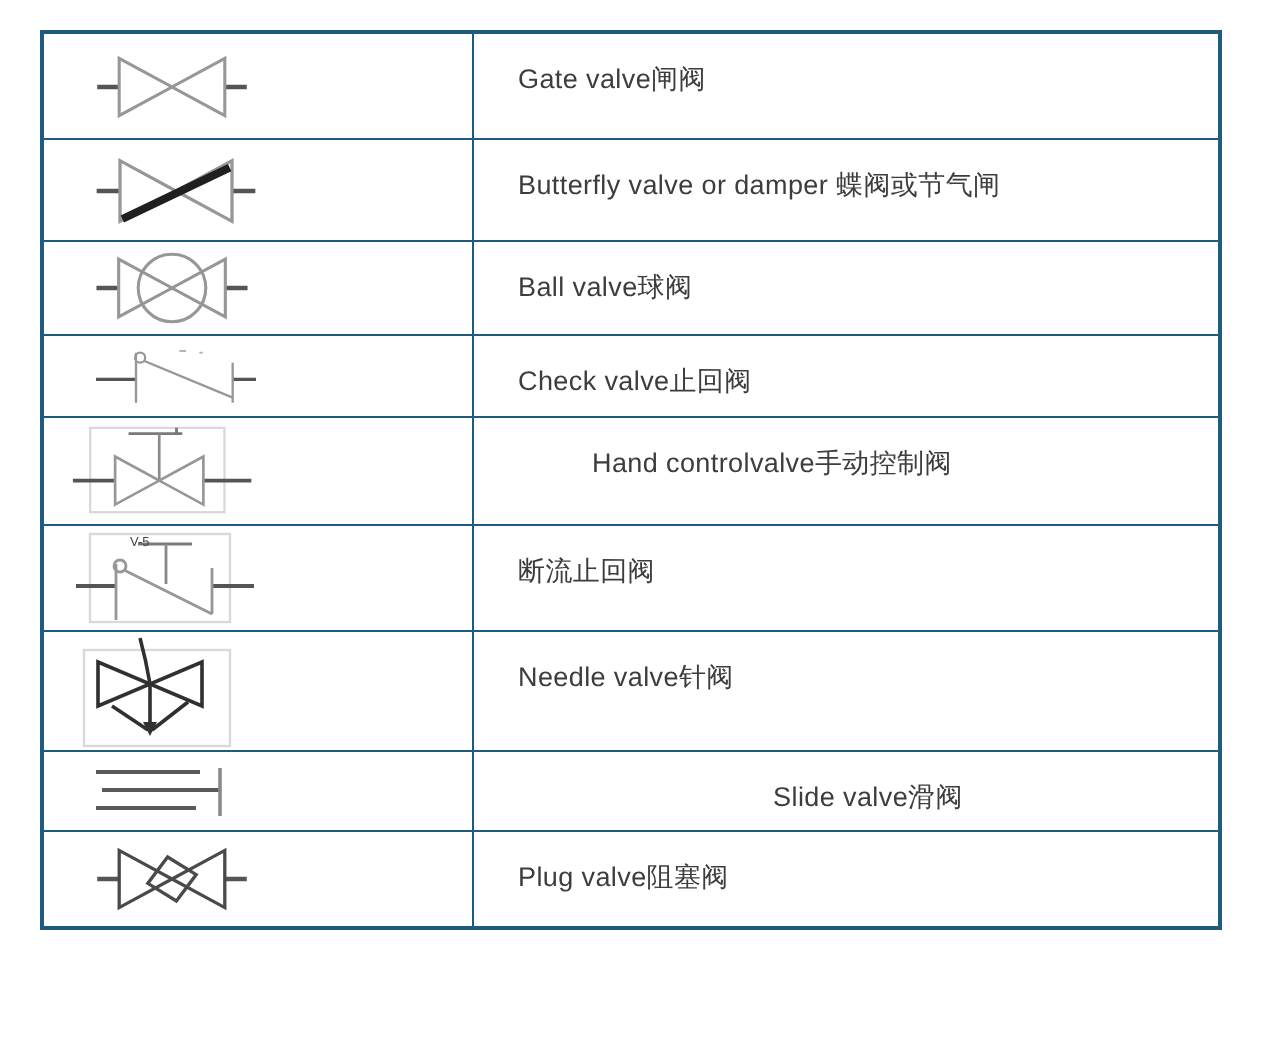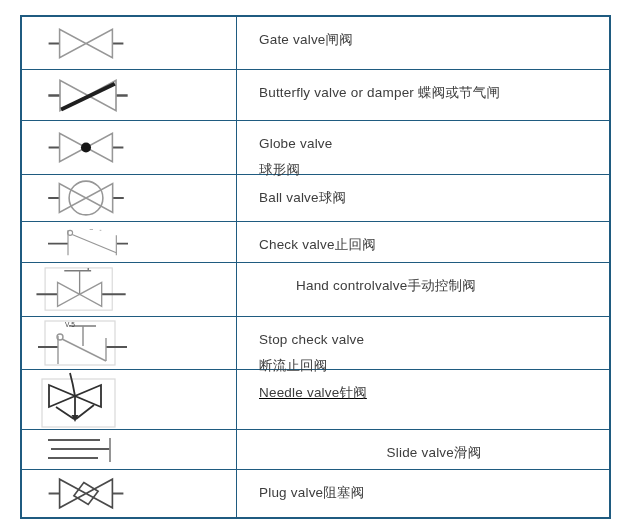--- a/index.html
+++ b/index.html
@@ -55,33 +55,20 @@
           <path class="sym-stub" d="M2 15 H12 M60 15 H70"></path>
           <path class="sym-stroke" d="M12 2 L12 28 L36 15 Z M60 2 L60 28 L36 15 Z"></path>
           <path d="M13 27 L59 5" stroke="#1f1f1f" stroke-width="3.4" fill="none"></path>
         </svg>
       </div>
       <div class="label-cell">
         <span class="label-line">Butterfly valve or damper 蝶阀或节气闸</span>
       </div>
     </div>
 
-    <div class="vrow" style="height:54px;">
-      <div class="symbol-cell">
-        <svg width="80" height="33" viewBox="0 0 72 30">
-          <path class="sym-stub" d="M2 15 H12 M60 15 H70"></path>
-          <path class="sym-stroke" d="M12 2 L12 28 L36 15 Z M60 2 L60 28 L36 15 Z"></path>
-          <circle cx="36" cy="15" r="4.6" fill="#161616"></circle>
-        </svg>
-      </div>
-      <div class="label-cell">
-        <span class="label-line">Globe valve</span>
-        <span class="label-line">球形阀</span>
-      </div>
-    </div>
 
     <div class="vrow" style="height:47px;">
       <div class="symbol-cell">
         <svg width="80" height="36" viewBox="0 0 72 32">
           <path class="sym-stub" d="M2 16 H12 M60 16 H70"></path>
           <path class="sym-stroke" d="M12 3 L12 29 L36 16 Z M60 3 L60 29 L36 16 Z"></path>
           <circle cx="36" cy="16" r="15.2" class="sym-stroke"></circle>
         </svg>
       </div>
       <div class="label-cell">
@@ -126,26 +113,25 @@
           <path d="M33 6 H60" stroke="#7a7a7a" stroke-width="1.5" fill="none"></path>
           <path d="M47 6 V26" stroke="#8a8a8a" stroke-width="1.4" fill="none"></path>
           <text x="29" y="7" class="tiny-tag">V-5</text>
           <path class="sym-stub" d="M2 27 H22 M70 27 H91"></path>
           <path class="sym-stroke" d="M22 16 V44 M70 18 V41"></path>
           <circle cx="24" cy="17" r="3" class="sym-stroke"></circle>
           <path class="sym-stroke" d="M26 19 L70 41"></path>
         </svg>
       </div>
       <div class="label-cell">
-        <span class="label-line">Stop check valve</span>
         <span class="label-line">断流止回阀</span>
       </div>
     </div>
 
-    <div class="vrow" style="height:60px;text-decoration:underline;">
+    <div class="vrow" style="height:60px;">
       <div class="symbol-cell" style="padding-left:18px;">
         <svg width="78" height="58" viewBox="0 0 78 58">
           <rect x="2" y="8" width="73" height="48" class="frame-rect"></rect>
           <path class="sym-black" d="M9 14 L9 36 L35 25 Z M61 14 L61 36 L35 25 Z"></path>
           <path class="sym-black" d="M30 2 Q33 13 35 25"></path>
           <path class="sym-black" d="M35 25 V46"></path>
           <polygon points="31.5,44 38.5,44 35,51" fill="#303030"></polygon>
           <path class="sym-black" d="M16 36 L34 48 M36 48 L54 34"></path>
         </svg>
       </div>

